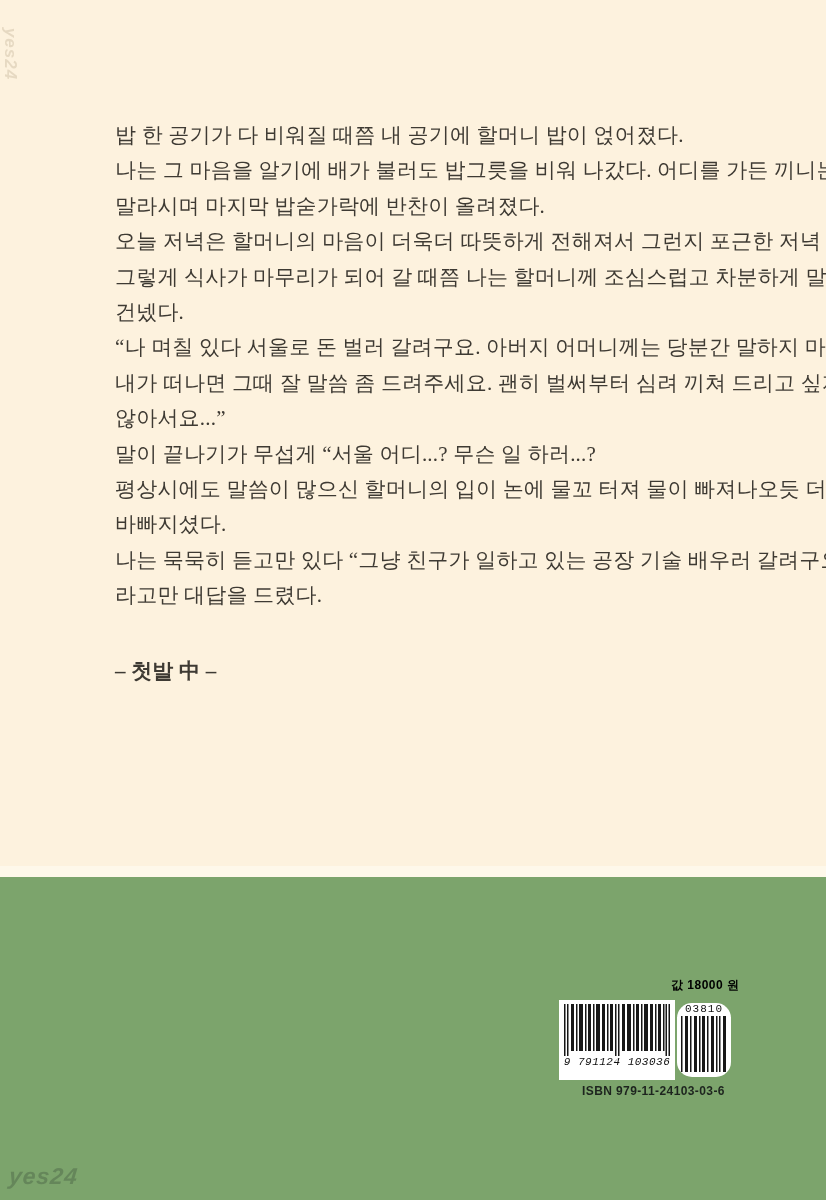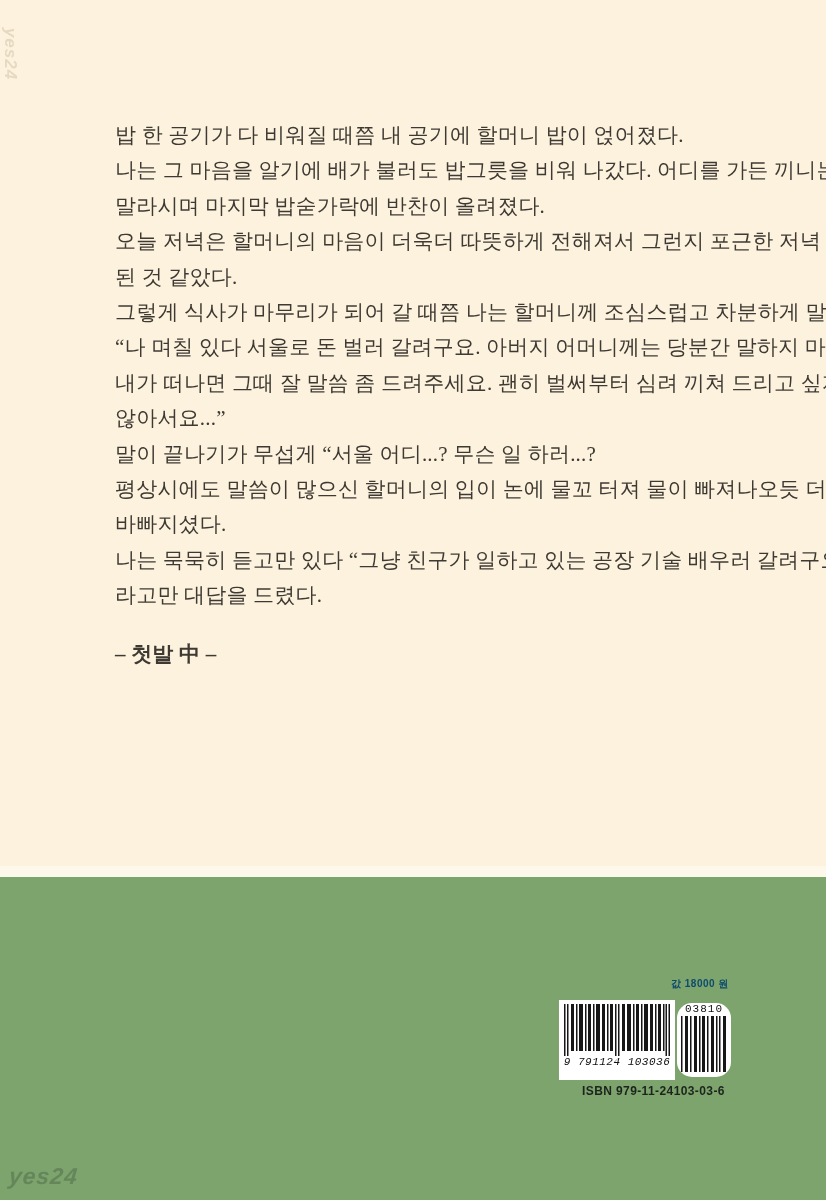--- a/index.html
+++ b/index.html
@@ -45,34 +45,34 @@
     color: #3e3a33;
     font-size: 21px;
     line-height: 35.4px;
     letter-spacing: 0.2px;
     text-align: left;
   }
   .text-line {
     white-space: nowrap;
   }
   .attribution {
-    margin-top: 23px;
+    margin-top: 40px;
     font-weight: bold;
     font-size: 21px;
   }
 
   
   .price {
     position: absolute;
     left: 671px;
     top: 977px;
     font-family: "Liberation Sans", sans-serif;
-    font-size: 10px;
-    font-weight: bold;
-    color: #0c4a6e;
+    font-size: 12px;
+    font-weight: bold;
+    color: #000000;
     letter-spacing: 0.5px;
   }
 
   
   .barcode-main {
     position: absolute;
     left: 559px;
     top: 1000px;
     width: 116px;
     height: 80px;
@@ -161,22 +161,22 @@
 
 <div class="page">
 
   <span class="watermark-top">yes24</span>
 
   <div class="text-block">
     <div class="text-line">밥 한 공기가 다 비워질 때쯤 내 공기에 할머니 밥이 얹어졌다.</div>
     <div class="text-line">나는 그 마음을 알기에 배가 불러도 밥그릇을 비워 나갔다. 어디를 가든 끼니는 거르지</div>
     <div class="text-line">말라시며 마지막 밥숟가락에 반찬이 올려졌다.</div>
     <div class="text-line">오늘 저녁은 할머니의 마음이 더욱더 따뜻하게 전해져서 그런지 포근한 저녁 한 끼가</div>
-    <div class="text-line">된 것 같았다.</div>
     <div class="text-line">그렇게 식사가 마무리가 되어 갈 때쯤 나는 할머니께 조심스럽고 차분하게 말을</div>
+    <div class="text-line">건넸다.</div>
     <div class="text-line">“나 며칠 있다 서울로 돈 벌러 갈려구요. 아버지 어머니께는 당분간 말하지 마시구요</div>
     <div class="text-line">내가 떠나면 그때 잘 말씀 좀 드려주세요. 괜히 벌써부터 심려 끼쳐 드리고 싶지가</div>
     <div class="text-line">않아서요...”</div>
     <div class="text-line">말이 끝나기가 무섭게 “서울 어디...? 무슨 일 하러...?</div>
     <div class="text-line">평상시에도 말씀이 많으신 할머니의 입이 논에 물꼬 터져 물이 빠져나오듯 더욱더</div>
     <div class="text-line">바빠지셨다.</div>
     <div class="text-line">나는 묵묵히 듣고만 있다 “그냥 친구가 일하고 있는 공장 기술 배우러 갈려구요.”</div>
     <div class="text-line">라고만 대답을 드렸다.</div>
     <div class="attribution">– 첫발 中 –</div>
   </div>

